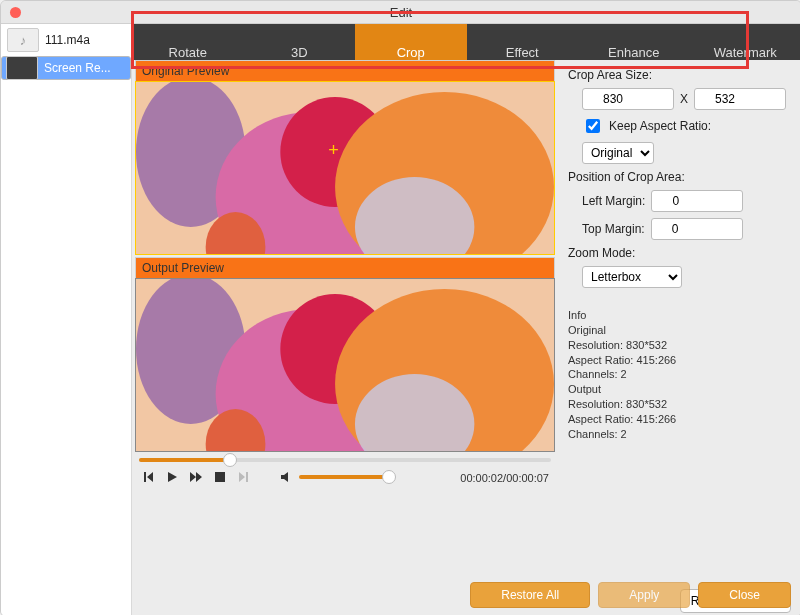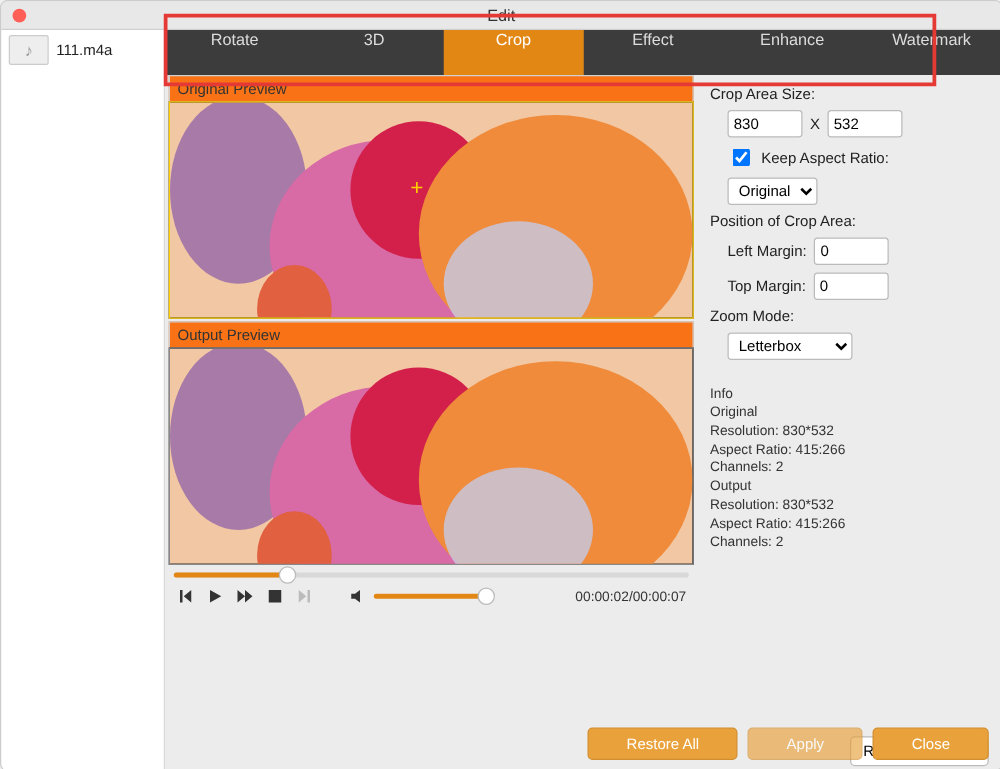--- a/index.html
+++ b/index.html
@@ -8,21 +8,21 @@
 .close-dot{width:11px;height:11px;border-radius:50%;background:#ff5f57;margin-left:9px}
 .title{position:absolute;left:0;right:0;text-align:center;font-size:13px;color:#333;pointer-events:none}
 .body{display:flex;height:calc(100% - 22px)}
 .sidebar{width:130px;background:#fff;border-right:1px solid #d9d9d9;display:flex;flex-direction:column}
 .media-item{display:flex;align-items:center;padding:4px 6px;gap:6px;font-size:12px;cursor:pointer}
 .media-item.sel{background:#6fa8ff;color:#fff}
 .thumb{width:30px;height:22px;background:#eee;border:1px solid #ccc;display:flex;align-items:center;justify-content:center;font-size:13px;color:#999;border-radius:2px}
 .thumb.video{background:#3d3d3d}
 .main{flex:1;display:flex;flex-direction:column;min-width:0}
 .tabs{display:flex;background:#3c3c3c;height:36px}
-.tab{flex:1;display:flex;align-items:flex-start;justify-content:center;color:#ddd;font-size:13px;cursor:pointer}
+.tab{flex:1;display:flex;align-items:flex-end;justify-content:center;color:#ddd;font-size:13px;cursor:pointer}
 .tab.active{background:#e28614;color:#fff}
 .content{flex:1;display:flex;min-height:0}
 .preview-col{width:420px;background:#ececec;padding:0 3px;display:flex;flex-direction:column}
 .section-label{background:#f97316;padding:3px 6px;font-size:12px;color:#333;border:1px solid #d0d0d0;border-bottom:none}
 .preview{height:172px;background:#000;border:1px solid #888;position:relative}
 .preview svg{width:100%;height:100%;display:block}
 .crosshair{position:absolute;left:46%;top:34%;color:#ffcc00;font-size:18px;pointer-events:none}
 .transport{display:flex;align-items:center;gap:6px;padding:6px 4px}
 .prog{flex:1;height:4px;background:#d8d8d8;position:relative;border-radius:2px}
 .prog .fill{position:absolute;left:0;top:0;height:100%;width:22%;background:#e28614;border-radius:2px}
@@ -31,21 +31,21 @@
 .ctl{width:14px;height:14px;color:#333;cursor:pointer;display:flex;align-items:center;justify-content:center}
 .ctl.dis{color:#bbb;cursor:default}
 .ctl svg{width:14px;height:14px;display:block}
 .vol{display:flex;align-items:center;gap:6px;margin-left:18px}
 .volbar{width:90px;height:4px;background:#e28614;border-radius:2px;position:relative}
 .volbar .vk{position:absolute;right:0;top:50%;transform:translate(50%,-50%);width:12px;height:12px;background:#fff;border:1px solid #bbb;border-radius:50%}
 .time{margin-left:auto;font-size:11px;color:#333;font-variant-numeric:tabular-nums}
 .right{flex:1;padding:8px 10px 4px;display:flex;flex-direction:column;gap:6px;font-size:12px}
 .right label,.right .lab{color:#222}
 .row{display:flex;align-items:center;gap:6px}
-.num{width:50px;height:20px;border:1px solid #bbb;border-radius:3px;background:#fff;padding:0 4px;font-size:12px}
+.num{width:50px;height:20px;border:1px solid #bbb;border-radius:3px;background:#fff;padding:0 20px;font-size:12px}
 .sel{height:22px;border:1px solid #bbb;border-radius:3px;background:#fff;padding:0 4px;font-size:12px}
 .chk{width:14px;height:14px}
 .indent{margin-left:14px}
 .info{margin-top:14px;font-size:11px;color:#333;line-height:1.35}
 .info .h{font-weight:400}
 .info .sub{}
 .restore-def{align-self:flex-end;margin-top:auto}
 .btn{background:#fff;border:1px solid #bbb;border-radius:4px;padding:4px 10px;font-size:12px;cursor:pointer}
 .footer{position:absolute;right:10px;bottom:8px;display:flex;gap:8px}
 .btn-orange{background:#e9a23b;color:#fff;border:1px solid #d38e2e;border-radius:4px;padding:5px 30px;font-size:12px;cursor:pointer}
@@ -62,20 +62,24 @@
     <div class="title">Edit</div>
   </div>
 
   <div class="body">
 
     <div class="sidebar">
       <div class="media-item">
         <div class="thumb">♪</div>
         <span>111.m4a</span>
       </div>
+      <div class="media-item sel">
+        <div class="thumb video"></div>
+        <span>Screen Re...</span>
+      </div>
     </div>
 
     <div class="main">
 
       <div class="tabs">
         <div class="tab">
             <span>Rotate</span>
           </div>
         <div class="tab">
             <span>3D</span>

